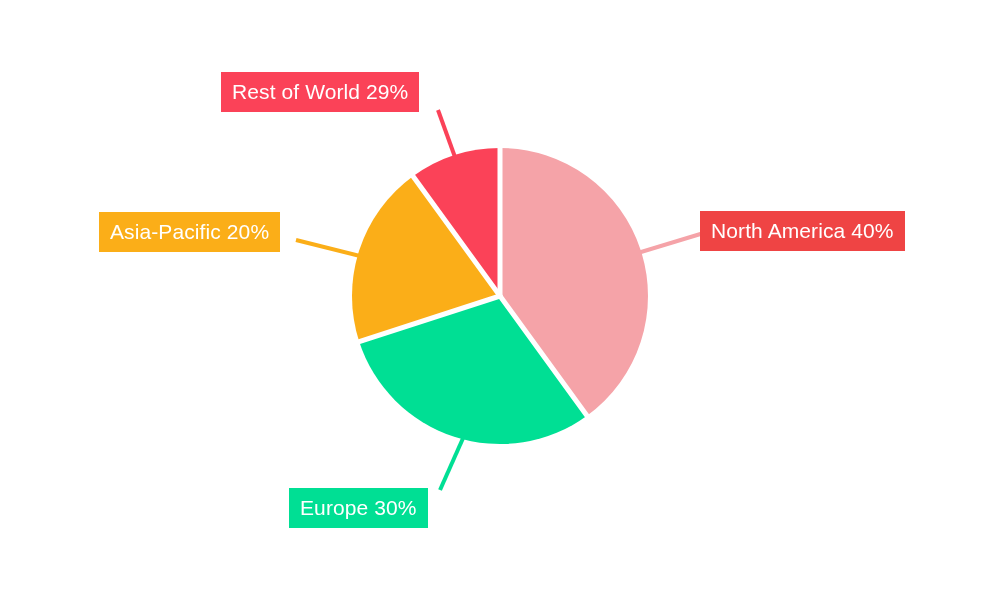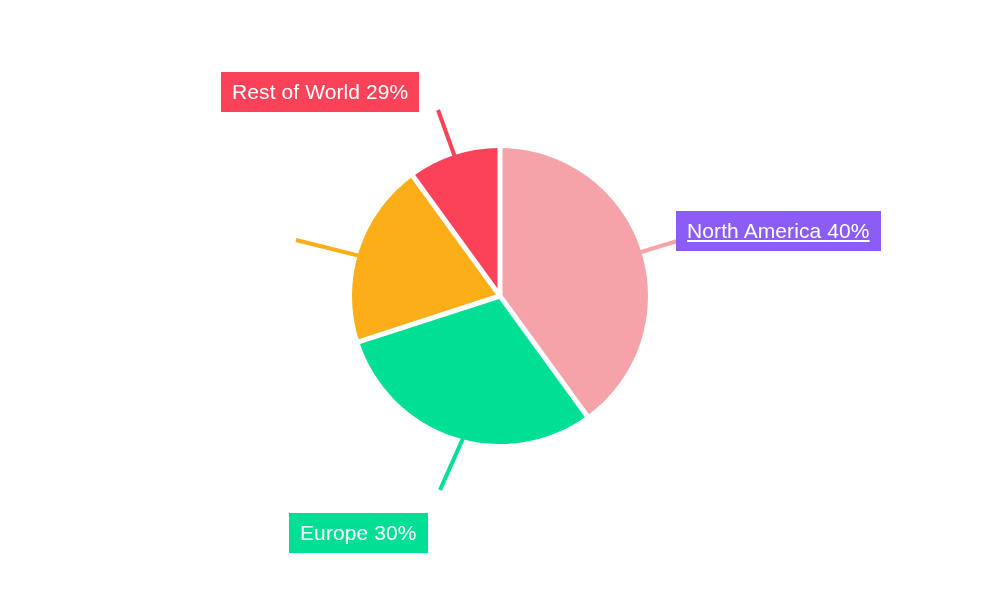--- a/index.html
+++ b/index.html
@@ -67,26 +67,29 @@
 
     <g stroke="#ffffff" stroke-width="5" stroke-linecap="round" fill="none">
       <line x1="500" y1="296" x2="500.00" y2="148.00" stroke="#ffffff"></line>
       <line x1="500" y1="296" x2="586.99" y2="415.73" stroke="#ffffff"></line>
       <line x1="500" y1="296" x2="359.24" y2="341.73" stroke="#ffffff"></line>
       <line x1="500" y1="296" x2="413.01" y2="176.27" stroke="#ffffff"></line>
     </g>
 
   </svg>
 
-  <div class="slice-label" style="left: 676px; top: 211px; background: #8b5cf6; color: rgb(255, 255, 255); text-decoration: underline;">
+  <div class="slice-label" style="left: 700px; top: 211px; background: #ef4444; color: rgb(255, 255, 255);">
     <span>North America 40%</span>
   </div>
 
-  <div class="slice-label" style="left: 289px; top: 513px; background: rgb(0, 223, 148); color: rgb(255, 255, 255);">
+  <div class="slice-label" style="left: 289px; top: 488px; background: rgb(0, 223, 148); color: rgb(255, 255, 255);">
     <span>Europe 30%</span>
   </div>
 
+  <div class="slice-label" style="left: 99px; top: 212px; background: rgb(251, 174, 24); color: rgb(255, 255, 255);">
+    <span>Asia-Pacific 20%</span>
+  </div>
 
   <div class="slice-label" style="left: 221px; top: 72px; background: rgb(251, 66, 88); color: rgb(255, 255, 255);">
     <span>Rest of World 29%</span>
   </div>
 
 </div>
 
 </body></html>

